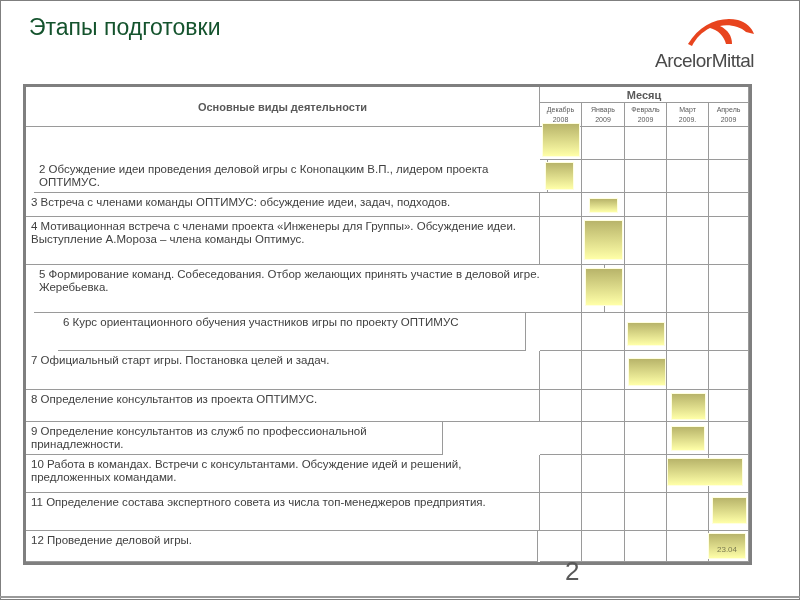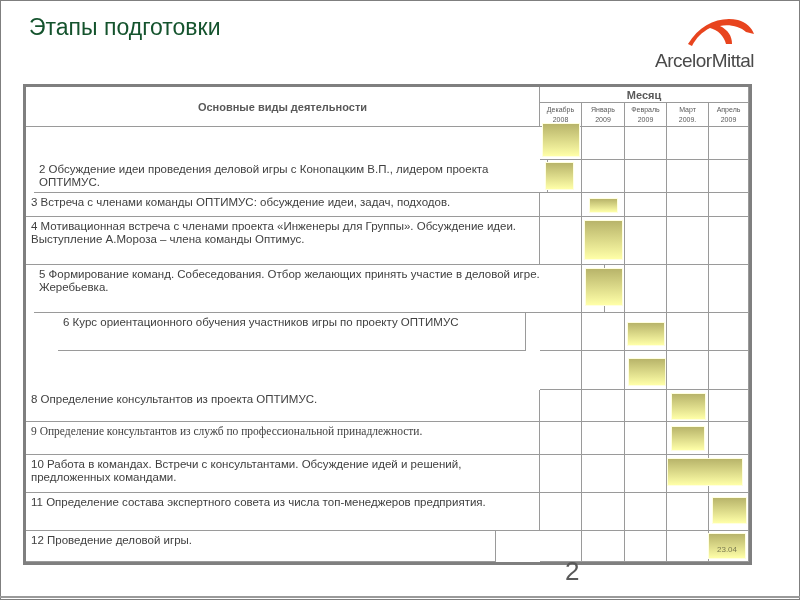--- a/index.html
+++ b/index.html
@@ -90,55 +90,56 @@
     <div class="cell" style="left: 641px; top: 178px; width: 42px; height: 48px;"></div>
     <div class="cell" style="left: 683px; top: 178px; width: 40px; height: 48px;"></div>
     <div class="bar" style="left: 559px; width: 38px; top: 181px; height: 38px;"></div>
     <div class="cell act" style="left: 0px; top: 226px; width: 468px; height: 38px; margin-left: 32px;">6 Курс ориентационного обучения участников игры по проекту ОПТИМУС</div>
     <div class="cell" style="left: 514px; top: 226px; width: 42px; height: 38px;"></div>
     <div class="cell" style="left: 556px; top: 226px; width: 43px; height: 38px;"></div>
     <div class="cell" style="left: 599px; top: 226px; width: 42px; height: 38px;"></div>
     <div class="cell" style="left: 641px; top: 226px; width: 42px; height: 38px;"></div>
     <div class="cell" style="left: 683px; top: 226px; width: 40px; height: 38px;"></div>
     <div class="bar" style="left: 601px; width: 38px; top: 235px; height: 24px;"></div>
+    <div class="cell act" style="left: 0px; top: 264px; width: 514px; height: 39px;">7 Официальный старт игры. Постановка целей и задач.</div>
     <div class="cell" style="left: 514px; top: 264px; width: 42px; height: 39px;"></div>
     <div class="cell" style="left: 556px; top: 264px; width: 43px; height: 39px;"></div>
     <div class="cell" style="left: 599px; top: 264px; width: 42px; height: 39px;"></div>
     <div class="cell" style="left: 641px; top: 264px; width: 42px; height: 39px;"></div>
     <div class="cell" style="left: 683px; top: 264px; width: 40px; height: 39px;"></div>
     <div class="bar" style="left: 602px; width: 38px; top: 271px; height: 28px;"></div>
     <div class="cell act" style="left: 0px; top: 303px; width: 514px; height: 32px;">8 Определение консультантов из проекта ОПТИМУС.</div>
     <div class="cell" style="left: 514px; top: 303px; width: 42px; height: 32px;"></div>
     <div class="cell" style="left: 556px; top: 303px; width: 43px; height: 32px;"></div>
     <div class="cell" style="left: 599px; top: 303px; width: 42px; height: 32px;"></div>
     <div class="cell" style="left: 641px; top: 303px; width: 42px; height: 32px;"></div>
     <div class="cell" style="left: 683px; top: 303px; width: 40px; height: 32px;"></div>
     <div class="bar" style="left: 645px; width: 35px; top: 306px; height: 27px;"></div>
-    <div class="cell act" style="left: 0px; top: 335px; width: 514px; height: 33px; font-family: Liberation Serif, serif;">9 Определение консультантов из служб по профессиональной принадлежности.</div>
+    <div class="cell act" style="left: 0px; top: 335px; width: 417px; height: 33px;">9 Определение консультантов из служб по профессиональной принадлежности.</div>
     <div class="cell" style="left: 514px; top: 335px; width: 42px; height: 33px;"></div>
     <div class="cell" style="left: 556px; top: 335px; width: 43px; height: 33px;"></div>
     <div class="cell" style="left: 599px; top: 335px; width: 42px; height: 33px;"></div>
     <div class="cell" style="left: 641px; top: 335px; width: 42px; height: 33px;"></div>
     <div class="cell" style="left: 683px; top: 335px; width: 40px; height: 33px;"></div>
     <div class="bar" style="left: 645px; width: 34px; top: 339px; height: 25px;"></div>
     <div class="cell act" style="left: 0px; top: 368px; width: 514px; height: 38px;">10 Работа в командах. Встречи с консультантами. Обсуждение идей и решений, предложенных командами.</div>
     <div class="cell" style="left: 514px; top: 368px; width: 42px; height: 38px;"></div>
     <div class="cell" style="left: 556px; top: 368px; width: 43px; height: 38px;"></div>
     <div class="cell" style="left: 599px; top: 368px; width: 42px; height: 38px;"></div>
     <div class="cell" style="left: 641px; top: 368px; width: 42px; height: 38px;"></div>
     <div class="cell" style="left: 683px; top: 368px; width: 40px; height: 38px;"></div>
     <div class="bar" style="left: 641px; width: 76px; top: 371px; height: 28px;"></div>
     <div class="cell act" style="left: 0px; top: 406px; width: 514px; height: 38px;">11 Определение состава экспертного совета из числа топ-менеджеров предприятия.</div>
     <div class="cell" style="left: 514px; top: 406px; width: 42px; height: 38px;"></div>
     <div class="cell" style="left: 556px; top: 406px; width: 43px; height: 38px;"></div>
     <div class="cell" style="left: 599px; top: 406px; width: 42px; height: 38px;"></div>
     <div class="cell" style="left: 641px; top: 406px; width: 42px; height: 38px;"></div>
     <div class="cell" style="left: 683px; top: 406px; width: 40px; height: 38px;"></div>
     <div class="bar" style="left: 686px; width: 35px; top: 410px; height: 27px;"></div>
-    <div class="cell act" style="left: 0px; top: 444px; width: 470px; height: 31px;">12 Проведение деловой игры.</div>
+    <div class="cell act" style="left: 0px; top: 444px; width: 512px; height: 31px;">12 Проведение деловой игры.</div>
     <div class="cell" style="left: 514px; top: 444px; width: 42px; height: 31px;"></div>
     <div class="cell" style="left: 556px; top: 444px; width: 43px; height: 31px;"></div>
     <div class="cell" style="left: 599px; top: 444px; width: 42px; height: 31px;"></div>
     <div class="cell" style="left: 641px; top: 444px; width: 42px; height: 31px;"></div>
     <div class="cell" style="left: 683px; top: 444px; width: 40px; height: 31px;"></div>
     <div class="bar" style="left: 682px; width: 38px; top: 446px; height: 26px;">
       <div class="bar-label">23.04</div>
     </div>
   </div>
 

